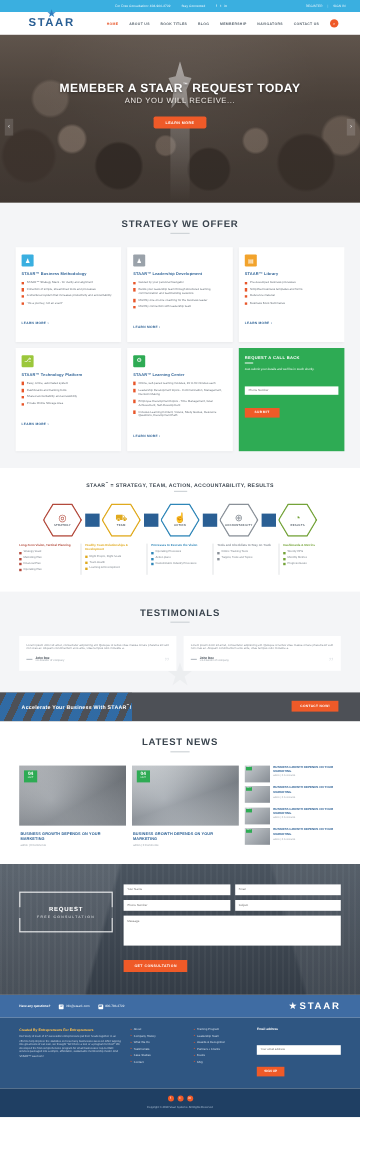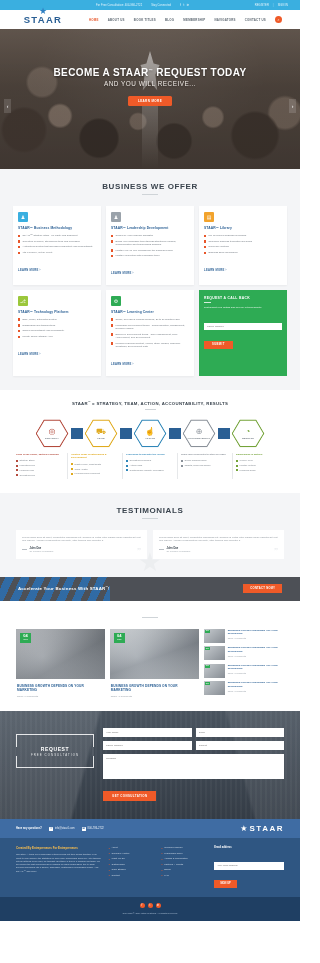--- a/index.html
+++ b/index.html
@@ -405,30 +405,30 @@
 
   <div class="hero">
     <div class="hero-people"></div>
     <div class="hero-statue"></div>
     <div class="hero-beam"></div>
     <div class="hero-overlay"></div>
     <div class="hero-arrow left">‹</div>
     <div class="hero-arrow right">›</div>
     <div class="hero-content">
       <div class="hero-h1">
-        <span>BECOME A STAAR</span><sup>™</sup>
+        <span>MEMEBER A STAAR</span><sup>™</sup>
         <span>REQUEST TODAY</span>
       </div>
       <div class="hero-sub">AND YOU WILL RECEIVE...</div>
       <button class="btn-orange">LEARN MORE</button>
     </div>
   </div>
 
   <div class="services">
-    <div class="sec-title">BUSINESS WE OFFER</div>
+    <div class="sec-title">STRATEGY WE OFFER</div>
     <div class="sec-rule"></div>
 
     <div class="svc-grid">
       <div class="svc-card">
         <div class="svc-ico" style="background:#3aafe0">♟</div>
         <div class="svc-h">STAAR™ Business Methodology</div>
         <div class="svc-li">
             <i class="svc-bullet" style="background:#e8562a"></i>
             <span>STAAR™ Strategy Stack - for clarity and alignment</span>
           </div>
@@ -700,20 +700,21 @@
   </div>
 
   <div class="ctaband">
     <div class="cta-h">
       <span>Accelerate Your Business With STAAR</span><sup>™</sup><span>!</span>
     </div>
     <button class="cta-btn">CONTACT NOW!</button>
   </div>
 
   <div class="news">
+    <div class="sec-title">LATEST NEWS</div>
     <div class="sec-rule"></div>
 
     <div class="news-grid">
       <div class="nbig">
         <div class="nthumb">
           <div class="ndate">
             <div class="d">04</div>
             <div class="m">OCT</div>
           </div>
         </div>

